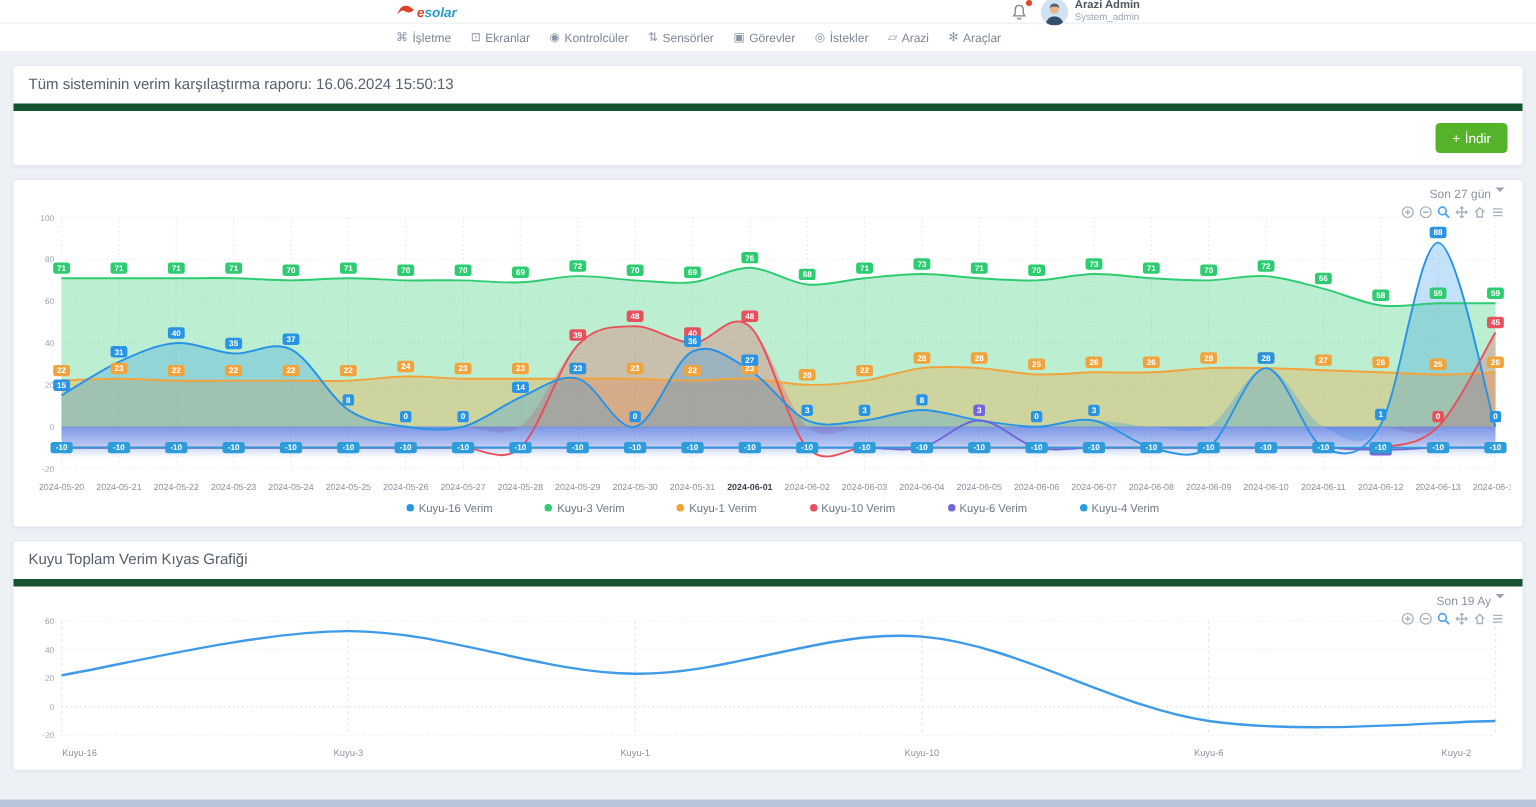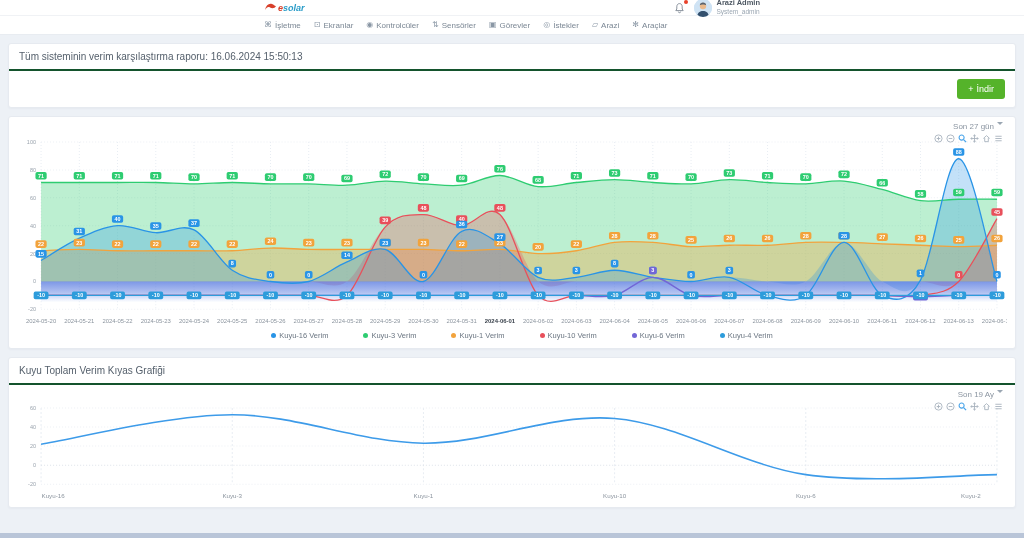--- a/index.html
+++ b/index.html
@@ -23,21 +23,21 @@
   .user-role { font-size:6.5px; color:#9aa6b2; }
 
   
   .navbar { background:#fff; height:19px; border-bottom:1px solid #e8ecf1; }
   .navbar .inner { gap:13px; }
   .nav-item { display:flex; align-items:center; gap:3px; font-size:8px; color:#7b8794; cursor:pointer; text-decoration:none; white-space:nowrap; }
   .nav-item .ni { font-size:8px; color:#8a97a5; line-height:1; }
 
   
   .card { background:#fff; border:1px solid #e6eaf0; border-radius:3px; margin:8px; box-shadow:0 1px 2px rgba(40,60,90,.04); }
-  .card-title { padding:7px 10px; font-size:10px; color:#55606c; border-bottom:2px solid #14532d; }
+  .card-title { padding:7px 10px; font-size:10px; color:#55606c; border-bottom:5px solid #14532d; }
   .report-body { padding:8px 10px; display:flex; justify-content:flex-end; }
   .btn-download { border:none; border-radius:3px; color:#fff; font-size:9px; padding:5px 11px; cursor:pointer; font-family:inherit; display:flex; align-items:center; gap:3px; }
 
   .chart-wrap { position:relative; padding:2px 8px 4px; }
   .chart-head { display:flex; justify-content:flex-end; align-items:center; padding:3px 4px 1px; }
   .range-select { font-size:8px; color:#8b95a1; cursor:pointer; display:flex; align-items:flex-start; gap:3px; }
   .caret { width:0; height:0; border-left:3px solid transparent; border-right:3px solid transparent; border-top:3.5px solid #9aa6b2; }
   .chart-toolbar { position:absolute; right:12px; top:17px; display:flex; gap:3px; z-index:3; }
   .tb-icon { cursor:pointer; line-height:0; opacity:.85; }
   svg.chart { display:block; width:100%; }

